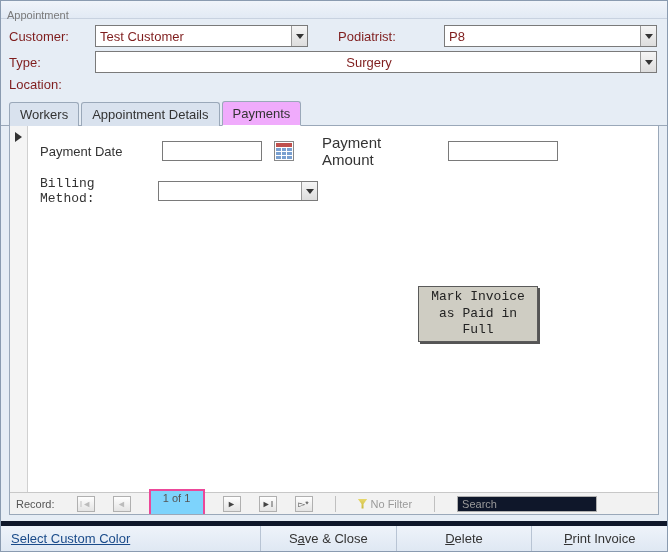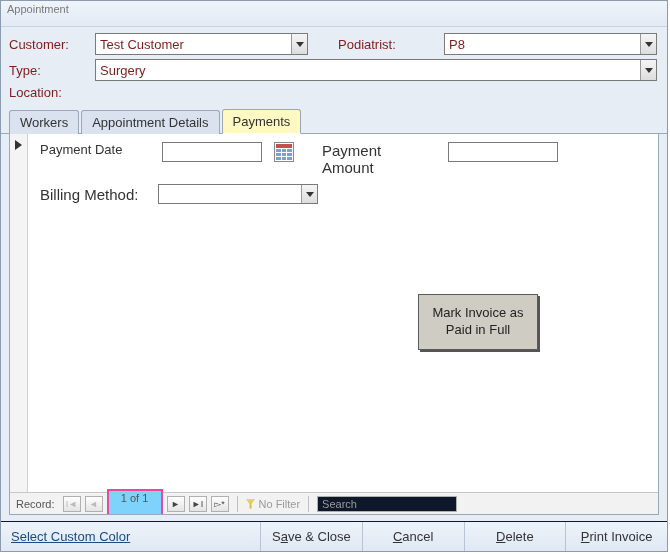--- a/index.html
+++ b/index.html
@@ -14,24 +14,24 @@
 }
 .window {
   width: 668px;
   height: 552px;
   border: 1px solid #8a9bb0;
   display: flex;
   flex-direction: column;
   background: #e6edf5;
 }
 .titlebar {
-  height: 26px;
+  height: 18px;
   background: linear-gradient(#f0f4fa, #e2eaf4);
   border-bottom: 1px solid #c8d2e0;
-  padding: 2px 6px;
+  padding: 8px 6px;
   font-size: 11px;
   color: #7a7a7a;
 }
 .header-grid {
   padding: 6px 10px 8px 8px;
   display: grid;
   grid-template-columns: 80px 1fr 18px 100px 1fr;
   row-gap: 4px;
   column-gap: 6px;
   align-items: center;
@@ -56,21 +56,21 @@
   border-left: 1px solid #999;
   background: linear-gradient(#f5f5f5, #ddd);
   display: flex; align-items: center; justify-content: center;
 }
 .combo .arrow::after {
   content: "";
   border-left: 4px solid transparent;
   border-right: 4px solid transparent;
   border-top: 5px solid #333;
 }
-.full { grid-column: 2 / 6; }
+.full { grid-column: 2 / 6; justify-content: center; }
 .gap { }
 .tabbar {
   display: flex;
   align-items: flex-end;
   padding: 0 0 0 8px;
   height: 26px;
   border-bottom: 1px solid #9aa8b9;
   background: #e6edf5;
 }
 .tab {
@@ -79,21 +79,21 @@
   color: #333;
   border: 1px solid #9aa8b9;
   border-bottom: none;
   background: #d9e2ee;
   margin-right: 2px;
   border-radius: 3px 3px 0 0;
   position: relative;
   top: 1px;
 }
 .tab.active {
-  background: #fef9c3;
+  background: #f0abfc;
   border-bottom: 1px solid #fff;
   z-index: 2;
 }
 .tabcontent {
   flex: 1 1 auto;
   background: #fff;
   margin: 0 8px 0 8px;
   border: 1px solid #9aa8b9;
   border-top: none;
   position: relative;
@@ -118,21 +118,21 @@
   width: 0; height: 0;
   border-top: 5px solid transparent;
   border-bottom: 5px solid transparent;
   border-left: 7px solid #333;
 }
 .formbody {
   flex: 1;
   position: relative;
   padding: 8px 12px;
 }
-.row1 { display: flex; align-items: flex-start; gap: 12px; }
+.row1 { display: flex; align-items: center; gap: 12px; }
 .row1 .flabel { width: 110px; font-size: 13px; }
 .row1 .flabel2 { width: 130px; font-size: 15px; padding-left: 16px; }
 .txt {
   height: 20px;
   border: 1px solid #7a7a7a;
   background: #fff;
   padding: 0 4px;
   font-size: 12px;
 }
 .txt.amount { width: 110px; }
@@ -150,45 +150,46 @@
 .calbtn .grid {
   flex: 1;
   display: grid;
   grid-template-columns: repeat(3, 1fr);
   grid-template-rows: repeat(3, 1fr);
   gap: 1px;
   padding-top: 1px;
 }
 .calbtn .grid div { background: #7aa0d0; }
 .row2 { display: flex; align-items: center; gap: 8px; margin-top: 8px; }
-.row2 .flabel { width: 110px; font-size: 15px; }
+.row2 .flabel { width: 110px; font-size: 13px; font-family: Liberation Mono, monospace; }
 .combo.small { width: 160px; height: 20px; font-size: 12px; }
 .bigbtn {
   position: absolute;
   left: 390px; top: 160px;
   width: 120px; height: 56px;
   background: #cfcdc3;
   border: 1px solid #5a5a5a;
   box-shadow: 2px 2px 0 #555;
   display: flex; align-items: center; justify-content: flex-end;
   text-align: center;
   font-size: 13px;
   color: #222;
   padding: 4px;
   line-height: 1.3;
+  font-family: Liberation Mono, monospace;
 }
 .recnav {
   height: 22px;
   border-top: 1px solid #c8c8c8;
   background: #f2f2f2;
   display: flex;
   align-items: center;
   font-size: 11px;
   color: #555;
-  gap: 4px;
+  gap: 18px;
   padding: 0 2px;
 }
 .recnav .lbl { padding: 0 4px; }
 .navbtn {
   width: 18px; height: 16px;
   border: 1px solid #b0b0b0;
   background: linear-gradient(#fefefe,#e4e4e4);
   display: flex; align-items: center; justify-content: center;
   font-size: 9px;
   color: #444;
@@ -216,21 +217,21 @@
   flex: 0 0 140px;
   height: 16px;
   border: 1px solid #b0b0b0;
   background: #0f172a;
   color: #9a9a9a;
   padding: 0 4px;
   line-height: 14px;
 }
 .footer {
   height: 30px;
-  border-top: 1px solid #0f172a;
+  border-top: 5px solid #0f172a;
   background: #e6edf5;
   display: flex;
   align-items: stretch;
 }
 .footer .leftbtn {
   width: 260px;
   border-right: 1px solid #b8c4d4;
   display: flex; align-items: center;
   padding: 0 10px;
   font-size: 13px;
@@ -343,23 +344,20 @@
   <div style="height:6px"></div>
 
   <div class="footer">
     <div class="leftbtn">
       <span>Select Custom Color</span>
     </div>
     <div class="fbtn">
       <span><span>S</span><span class="ul">a</span><span>ve &amp; Close</span></span>
     </div>
     <div class="fbtn">
-      <span><span class="ul">C</span><span>ancel</span></span>
-    </div>
-    <div class="fbtn">
       <span><span class="ul">D</span><span>elete</span></span>
     </div>
     <div class="fbtn">
       <span><span class="ul">P</span><span>rint Invoice</span></span>
     </div>
   </div>
 
 </div>
 
 </body></html>

